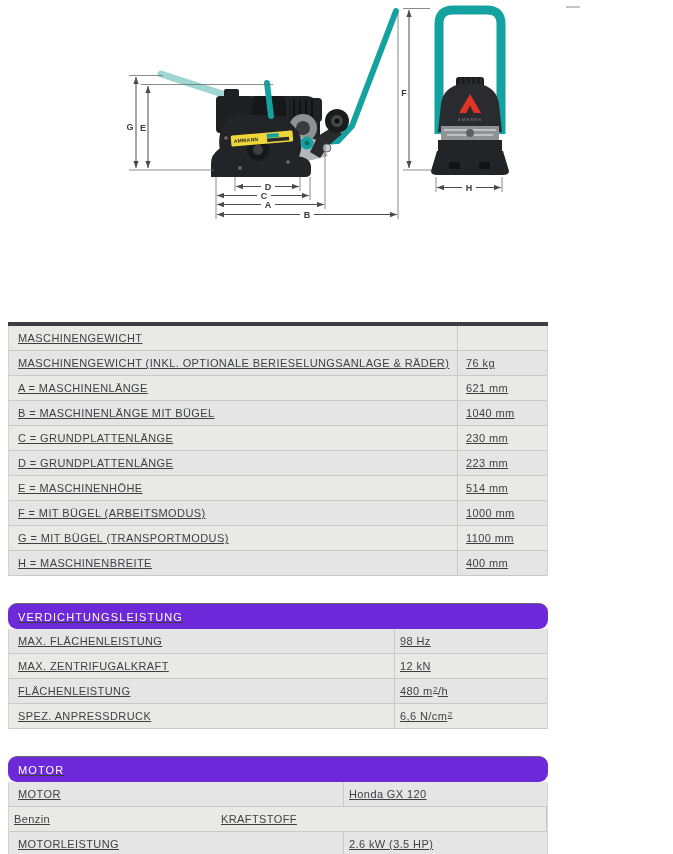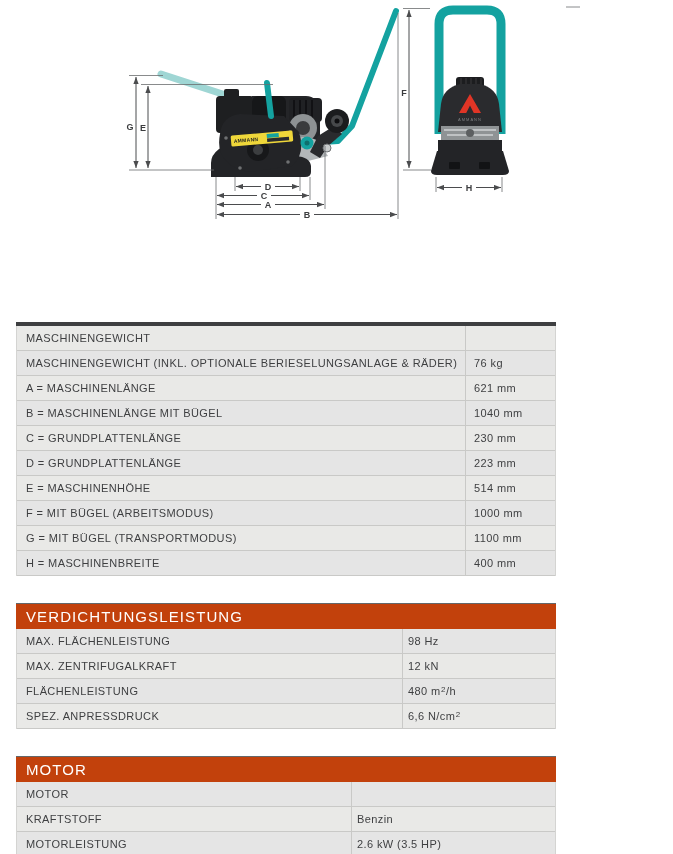--- a/index.html
+++ b/index.html
@@ -1,25 +1,25 @@
 <!DOCTYPE html>
 <html><head>
 <meta charset="utf-8">
 <style>
   html,body{margin:0;padding:0;background:#fff;}
   .page{position:relative;width:673px;height:854px;background:#fff;overflow:hidden;
         font-family:"Liberation Sans",sans-serif;}
   .drawing{position:absolute;left:0;top:0;}
 
-  .spec-table{position:absolute;left:16px;width:540px;box-sizing:border-box;
-              color:#3e3f41;font-size:11px;letter-spacing:.4px;}
+  .spec-table{position:absolute;left:8px;width:540px;box-sizing:border-box;
+              color:#3e3f41;font-size:11px;letter-spacing:.4px;text-decoration:underline;}
   .topbar{height:4px;background:#3e3f41;}
-  .thead{box-sizing:border-box;height:26px;background:#c2410c;border-top:1px solid #63676a;
+  .thead{box-sizing:border-box;height:26px;background:#6d28d9;border-top:1px solid #63676a;
          color:#fff;display:flex;align-items:center;padding-left:10px;
-         letter-spacing:1.1px;font-size:15px;}
+         letter-spacing:1.1px;font-size:11px;border-radius:9px;}
   .rows{border-left:1px solid #d4d4d2;border-right:1px solid #d4d4d2;}
   .row{box-sizing:border-box;height:25px;display:flex;border-bottom:1px solid #c9c9c7;background:#e5e5e5;}
   .t1 .row:nth-child(odd){background:#e9e9e7;}
   .t2 .row:nth-child(even){background:#e9e9e7;}
   .t3 .row:nth-child(even){background:#e9e9e7;}
   .cell{display:flex;align-items:center;box-sizing:border-box;white-space:nowrap;overflow:hidden;}
   .label{padding-left:9px;border-right:1px solid #c9c9c7;}
   .t1 .label{width:449px;}
   .t2 .label{width:386px;}
   .t3 .label{width:335px;}
@@ -257,24 +257,25 @@
           </div>
       </div>
     </div>
   </div>
 
   <div class="spec-table t3">
     <div class="thead">MOTOR</div>
     <div class="rows">
       <div class="row">
         <div class="cell label">MOTOR</div>
-      </div>
-      <div class="row">
+        <div class="cell value">Honda GX 120</div>
+      </div>
+      <div class="row">
+        <div class="cell value">Benzin</div>
         <div class="cell label">KRAFTSTOFF</div>
-        <div class="cell value">Benzin</div>
       </div>
       <div class="row">
         <div class="cell label">MOTORLEISTUNG</div>
         <div class="cell value">2.6 kW (3.5 HP)</div>
       </div>
     </div>
   </div>
 
 </div>
 

